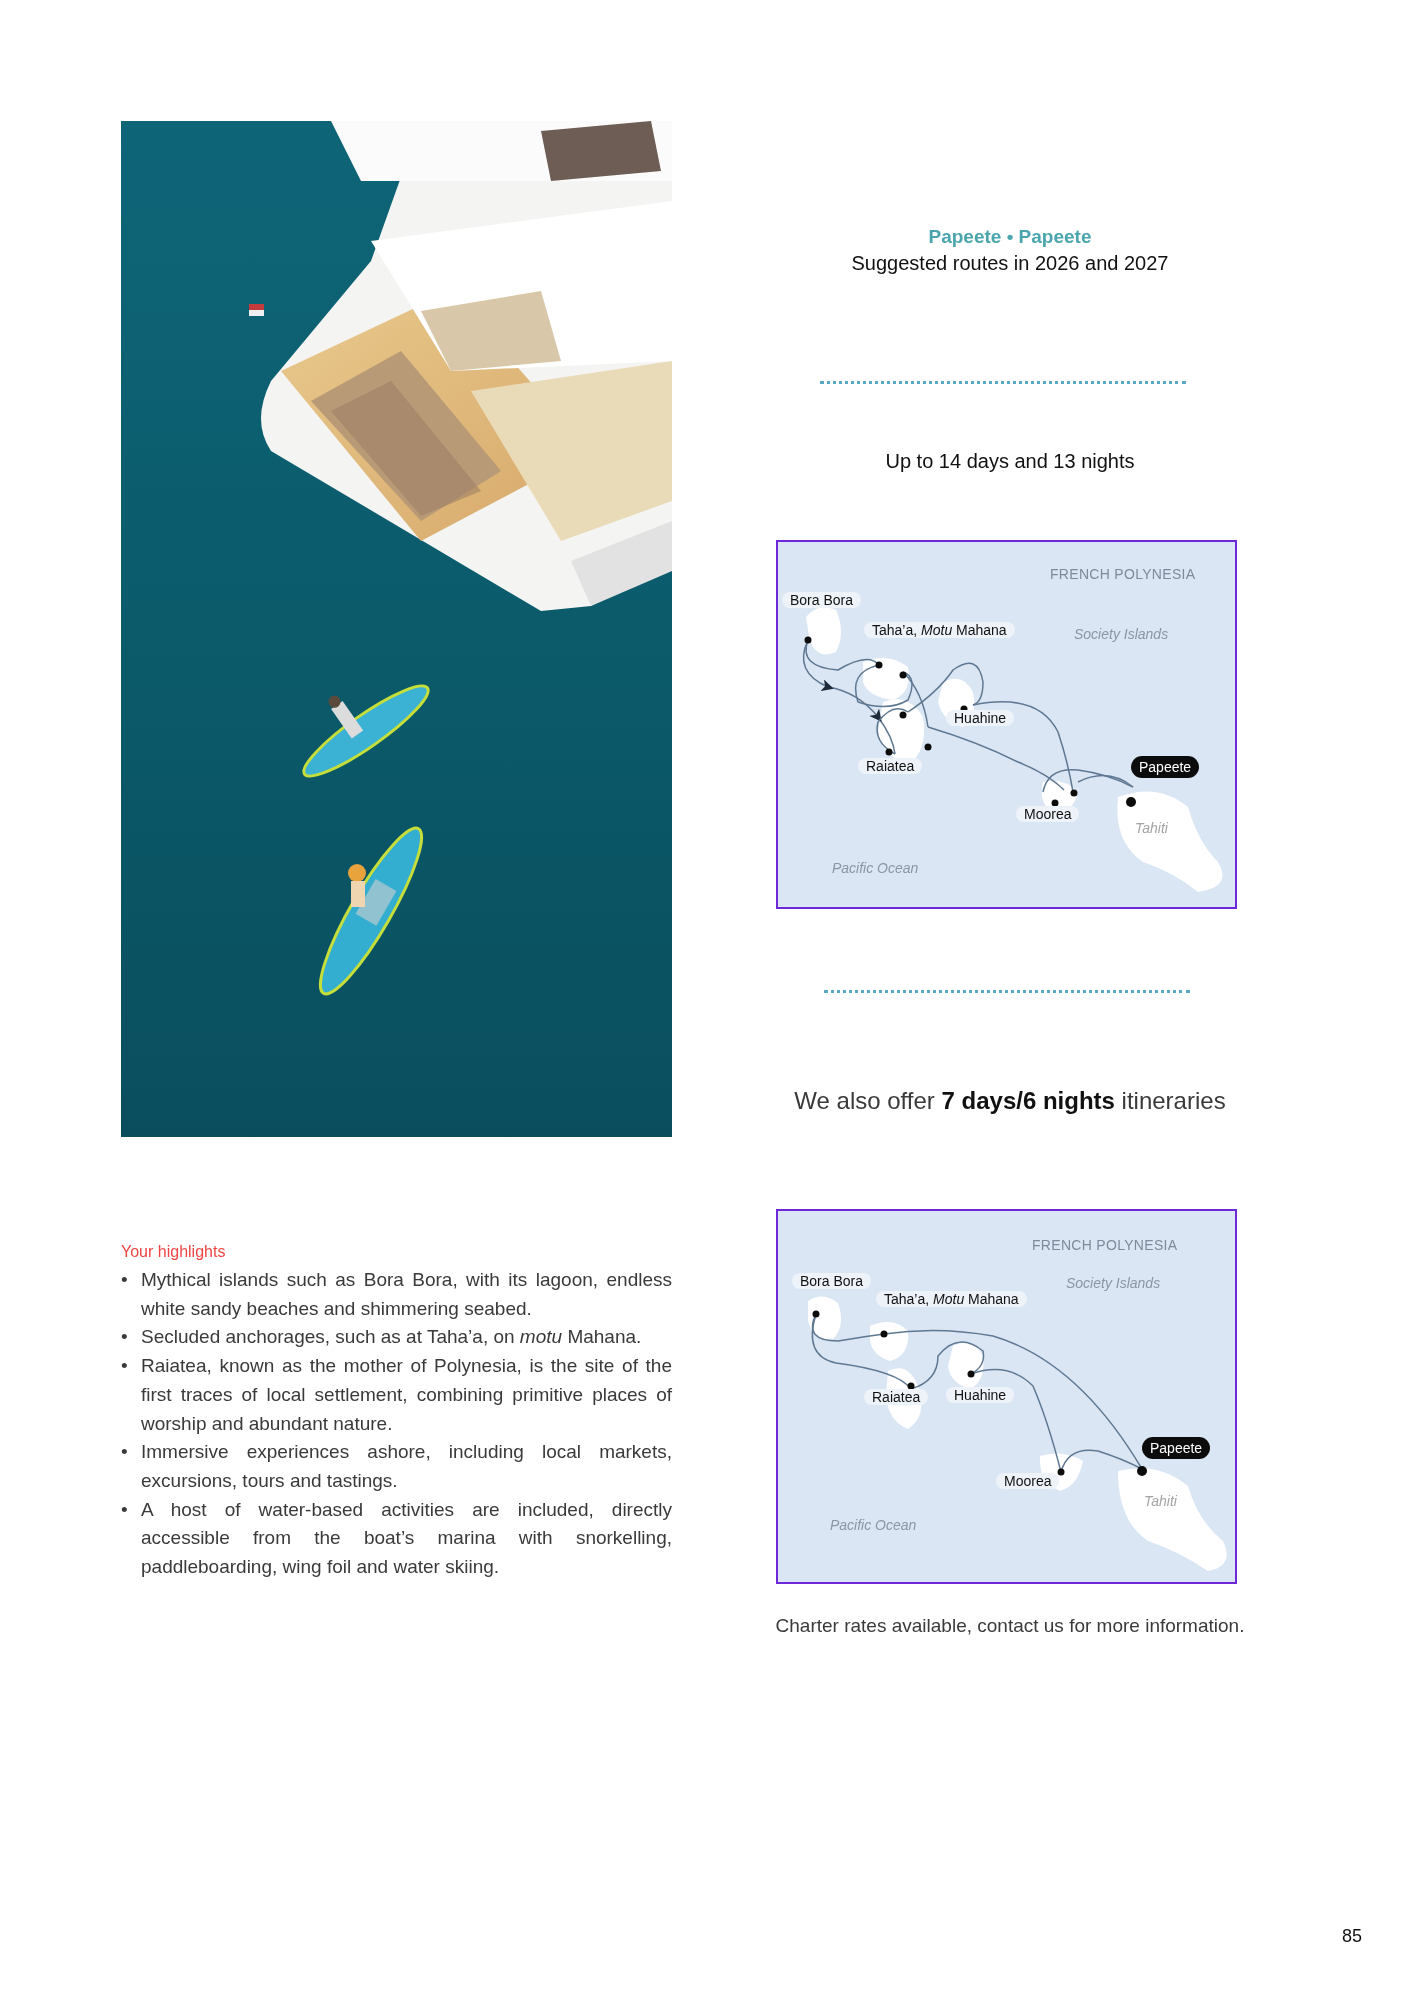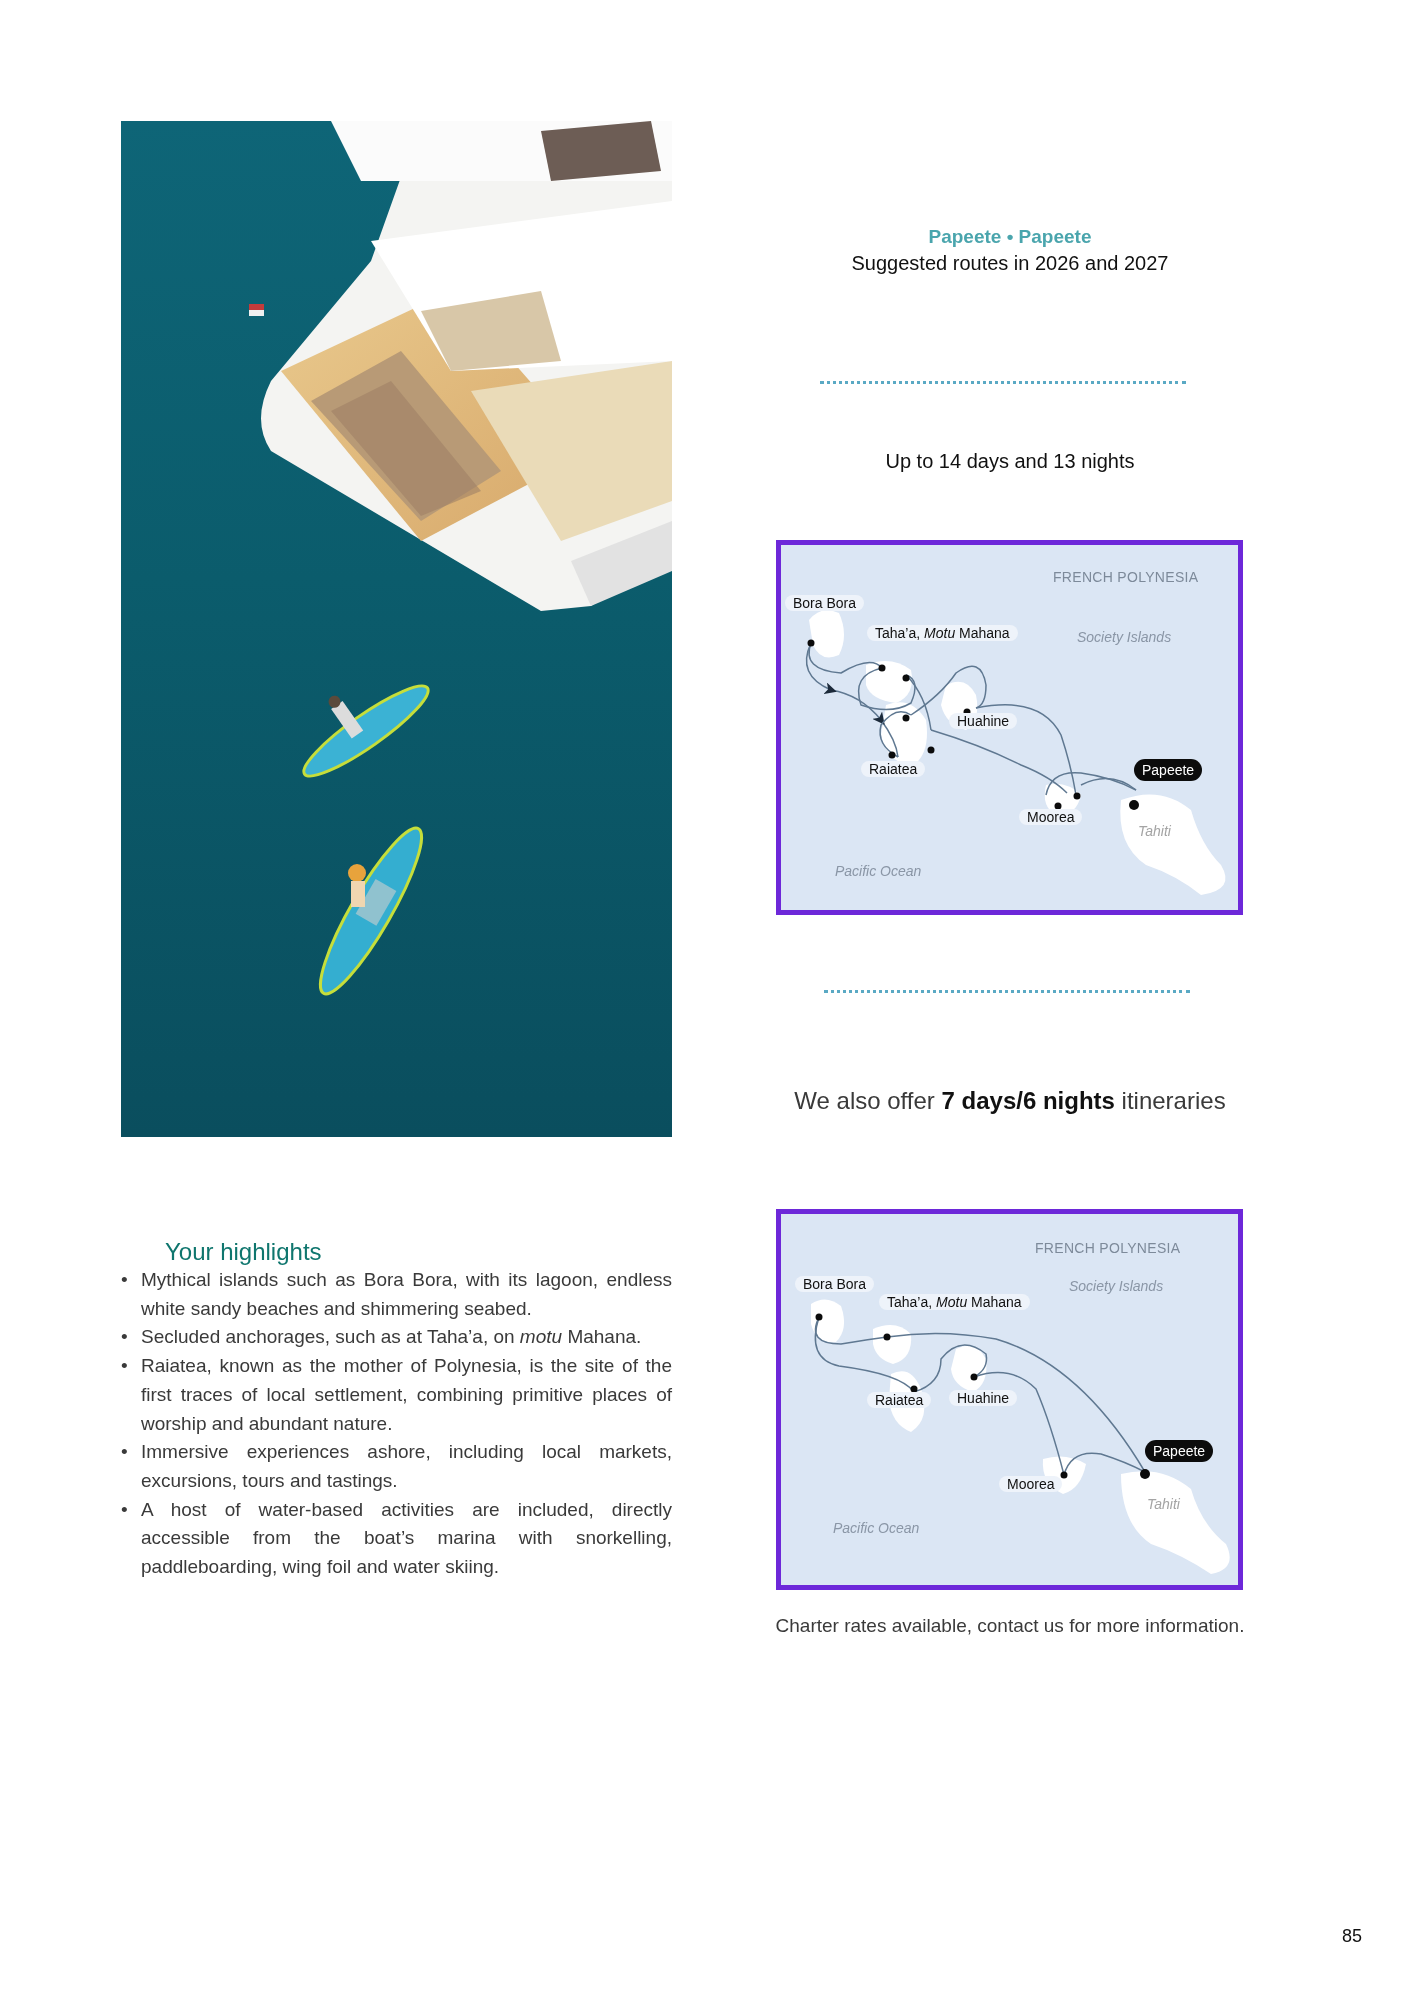--- a/index.html
+++ b/index.html
@@ -6,32 +6,32 @@
   body { width:1414px; height:2000px; background:#ffffff; position:relative; overflow:hidden;
          font-family:"Liberation Sans", sans-serif; color:#1a1a1a; }
   .photo { position:absolute; left:121px; top:121px; width:551px; height:1016px; overflow:hidden;
            background:linear-gradient(180deg,#0e6577 0%,#0b5c6c 45%,#0a4e5e 100%); }
   .photo svg { display:block; }
   .title-block { position:absolute; left:760px; top:224px; width:500px; text-align:center; }
   .route-title { color:#4aa5ad; font-size:19px; font-weight:bold; line-height:26px; }
   .route-sub { color:#111; font-size:20px; line-height:26px; }
   .divider { position:absolute; height:0; border-top:3px dotted #5aa9c4; }
   .duration { position:absolute; left:760px; top:450px; width:500px; text-align:center; font-size:20px; color:#111; }
-  .map { position:absolute; left:776px; width:457px; background:#dbe6f4; border:5px solid #6d28d9; overflow:hidden; }
+  .map { position:absolute; left:776px; width:457px; background:#dbe6f4; border:2px solid #6d28d9; overflow:hidden; }
   .map svg { position:absolute; left:0; top:0; }
   .map-label { position:absolute; font-size:14px; color:#111; background:#eef3fa; border-radius:10px; padding:0 8px; white-space:nowrap; }
   .map-label.dark { background:#0c0c0c; color:#fff; border-radius:12px; padding:3px 8px; }
   .map-region { position:absolute; font-size:14px; color:#7d8a9a; letter-spacing:0.3px; }
   .map-italic { position:absolute; font-size:14px; color:#8a96a6; font-style:italic; }
   .map-italic-light { position:absolute; font-size:14px; color:#a4a4a4; font-style:italic; }
   .also { position:absolute; left:760px; top:1087px; width:500px; text-align:center; font-size:24px; color:#3a3a3a; }
   .also b { color:#111; }
   .charter { position:absolute; left:740px; top:1615px; width:540px; text-align:center; font-size:19px; color:#3a3a3a; }
   .highlights { position:absolute; left:121px; top:1238px; width:551px; }
-  .hl-title { font-size:24px; color:#0f766e; line-height:28px;margin-left:44px; }
+  .hl-title { font-size:16px; color:#ef4444; line-height:28px; }
   .hl-list { list-style:none; margin:0; padding:0; }
   .hl-list li { position:relative; padding-left:20px; font-size:19px; line-height:28.7px; color:#3a3a3a; text-align:justify; }
   .hl-list li::before { content:"•"; position:absolute; left:0; top:0; color:#3a3a3a; }
   .page-num { position:absolute; left:1342px; top:1926px; font-size:18px; color:#111; }
 </style>
 </head>
 <body>
 
 <div class="photo">
   <svg width="551" height="1016" viewBox="0 0 551 1016">

